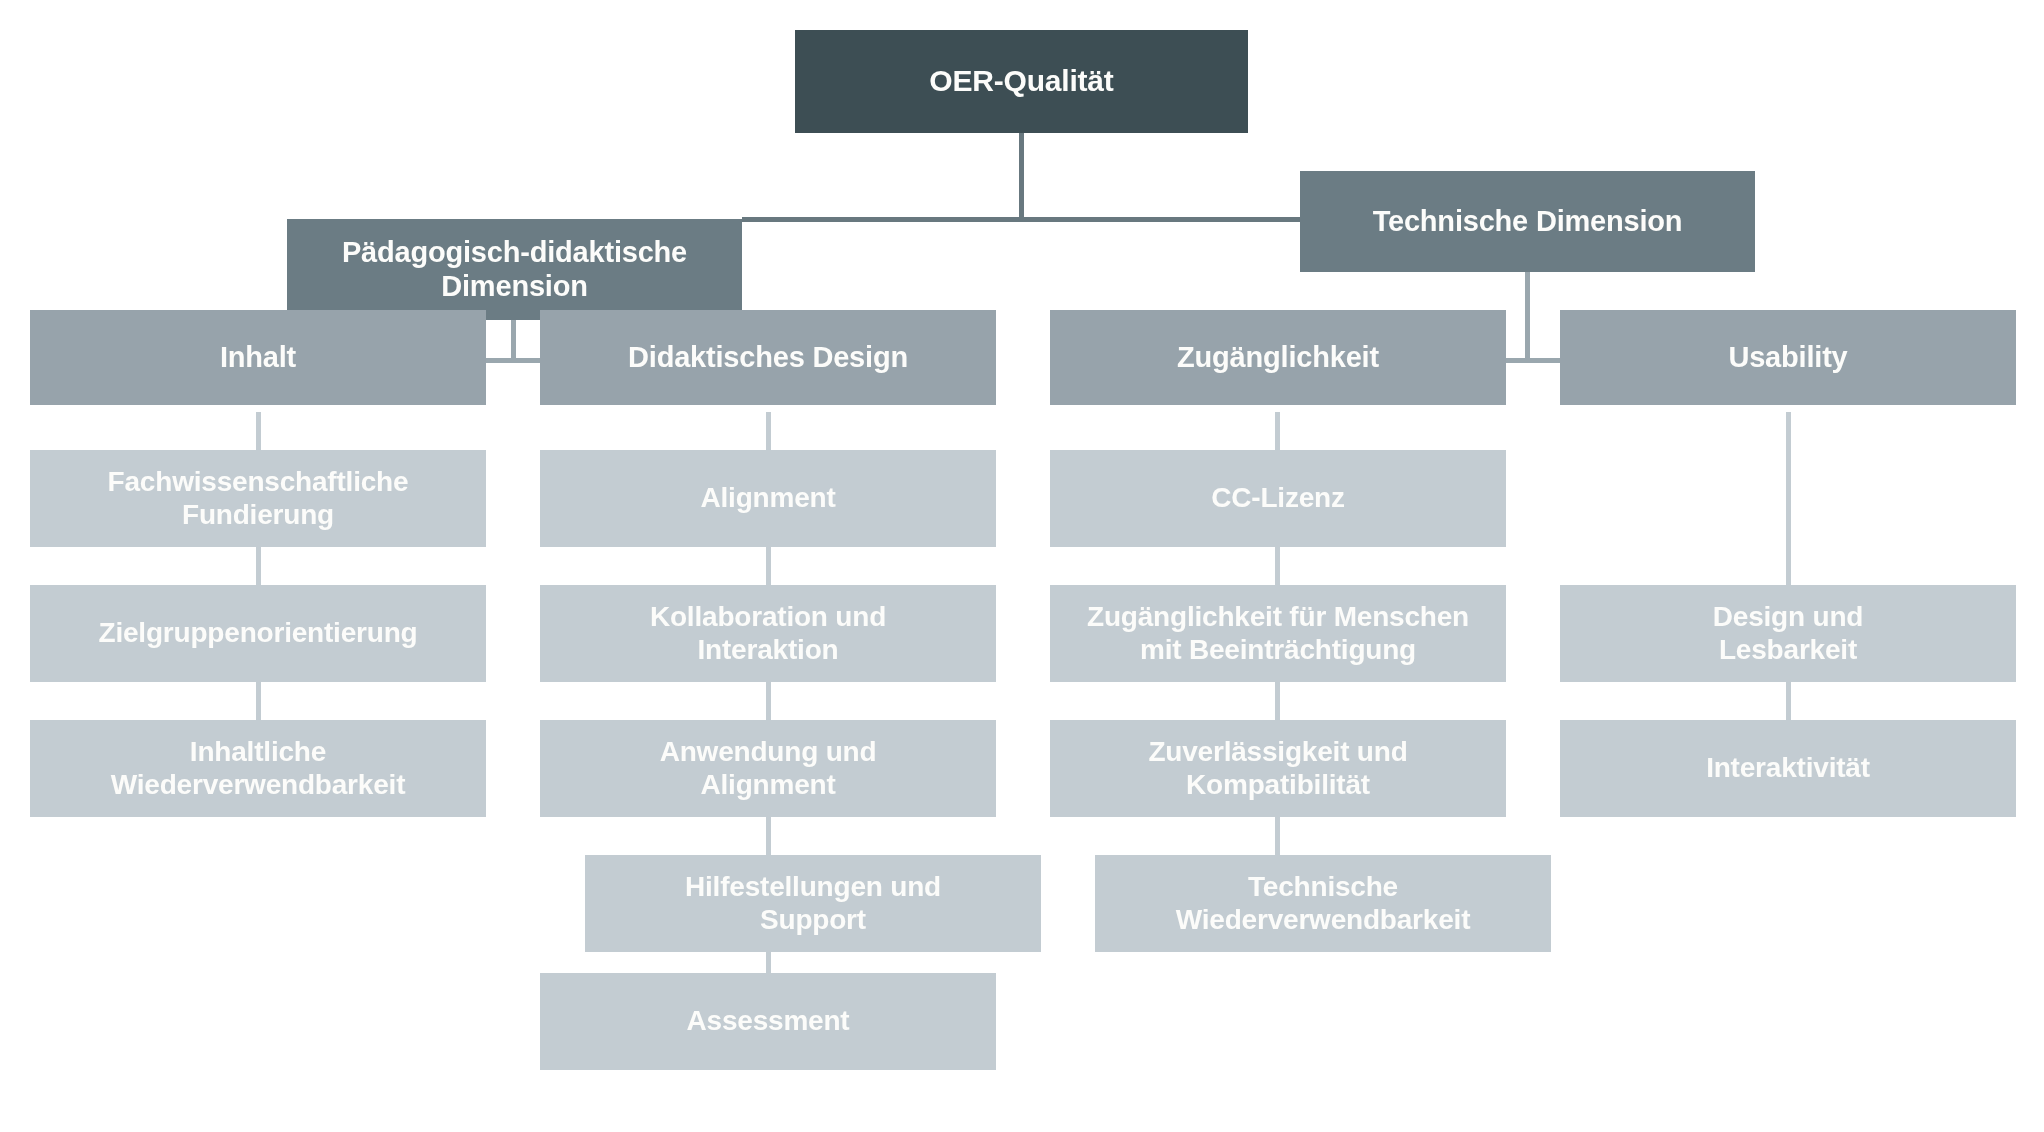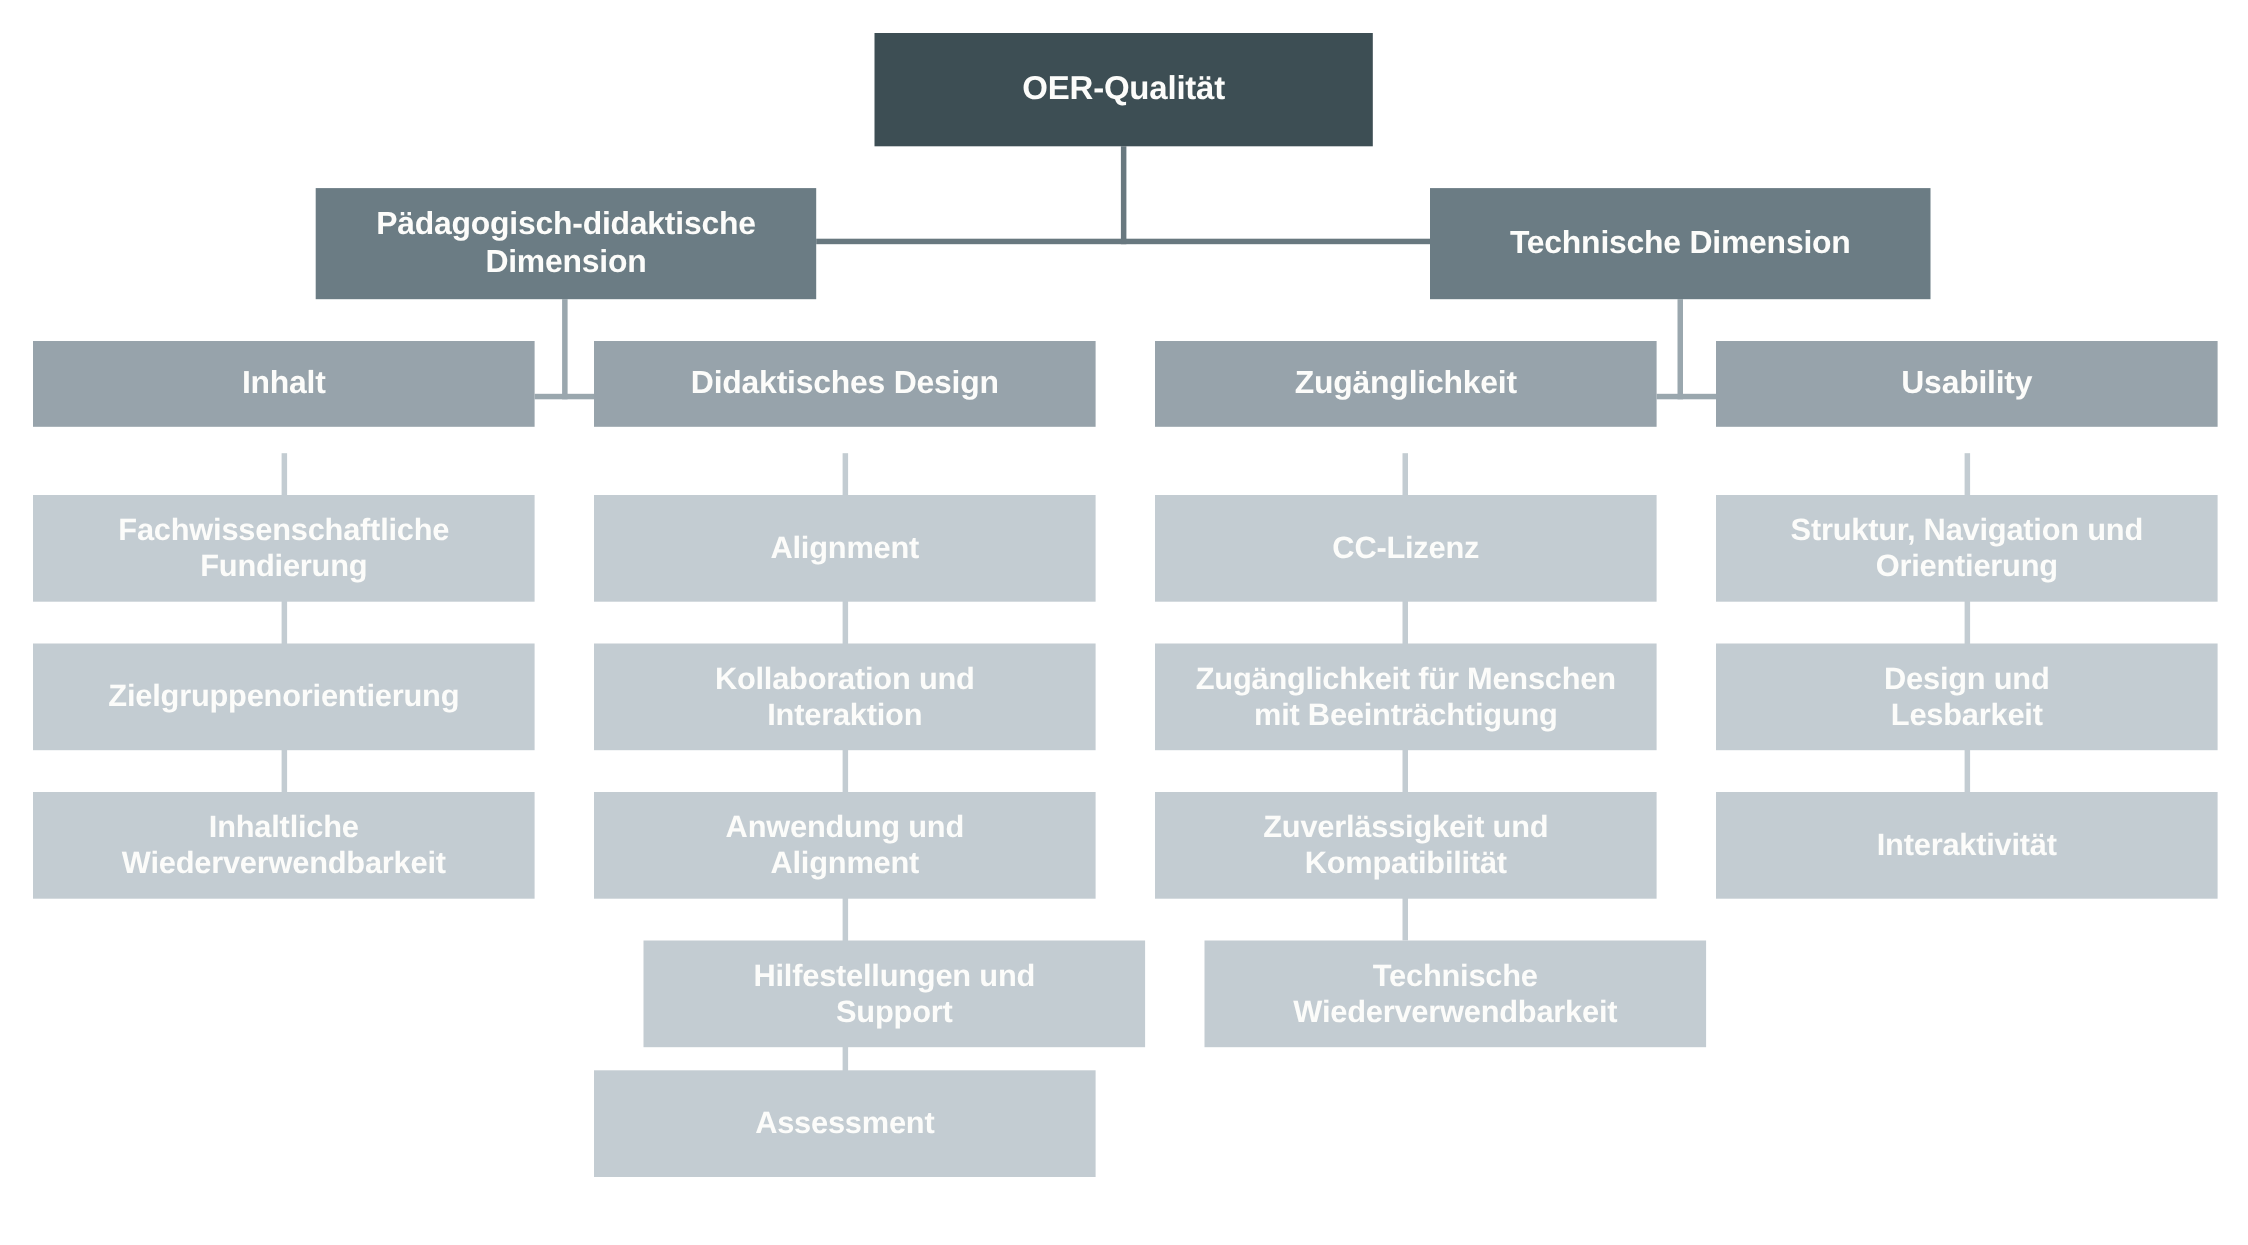--- a/index.html
+++ b/index.html
@@ -43,23 +43,23 @@
     color:var(--text);
     font-weight:bold;
     white-space:pre-line;
     line-height:1.15;
     letter-spacing:-0.2px;
     box-sizing:border-box;
     padding:13px 14px;
   }
   .l1{left:795px;top:30px;width:453px;height:103px;background:var(--level1-bg);font-size:30px;}
   .l2{top:171px;width:455px;height:101px;background:var(--level2-bg);font-size:29px;}
-  .l2.paed{left:287px;}
+  .l2.paed{left:287px;margin-top:48px;}
   .l2.tech{left:1300px;text-align:right;}
-  .l3{top:310px;width:456px;height:78px;background:var(--level3-bg);font-size:29px;}
+  .l3{top:310px;width:456px;height:95px;background:var(--level3-bg);font-size:29px;}
   .l4{width:456px;height:97px;background:var(--level4-bg);font-size:28px;}
   .c1{left:30px;}
   .c2{left:540px;}
   .c3{left:1050px;}
   .c4{left:1560px;}
   .r0{top:450px;}
   .r1{top:585px;}
   .r2{top:720px;}
   .r3{top:855px;margin-left:45px;}
   .r4{top:973px;}
@@ -107,19 +107,17 @@
   <div class="b l4 c2 r4">Assessment</div>
 
   <div class="b l4 c3 r0">CC-Lizenz</div>
   <div class="b l4 c3 r1">Zugänglichkeit für Menschen
 mit Beeinträchtigung</div>
   <div class="b l4 c3 r2">Zuverlässigkeit und
 Kompatibilität</div>
   <div class="b l4 c3 r3">Technische
 Wiederverwendbarkeit</div>
 
-  <div class="b l4 c4 r0">Struktur, Navigation und
-Orientierung</div>
   <div class="b l4 c4 r1">Design und
 Lesbarkeit</div>
   <div class="b l4 c4 r2">Interaktivität</div>
 
 </div>
 
 </body></html>

